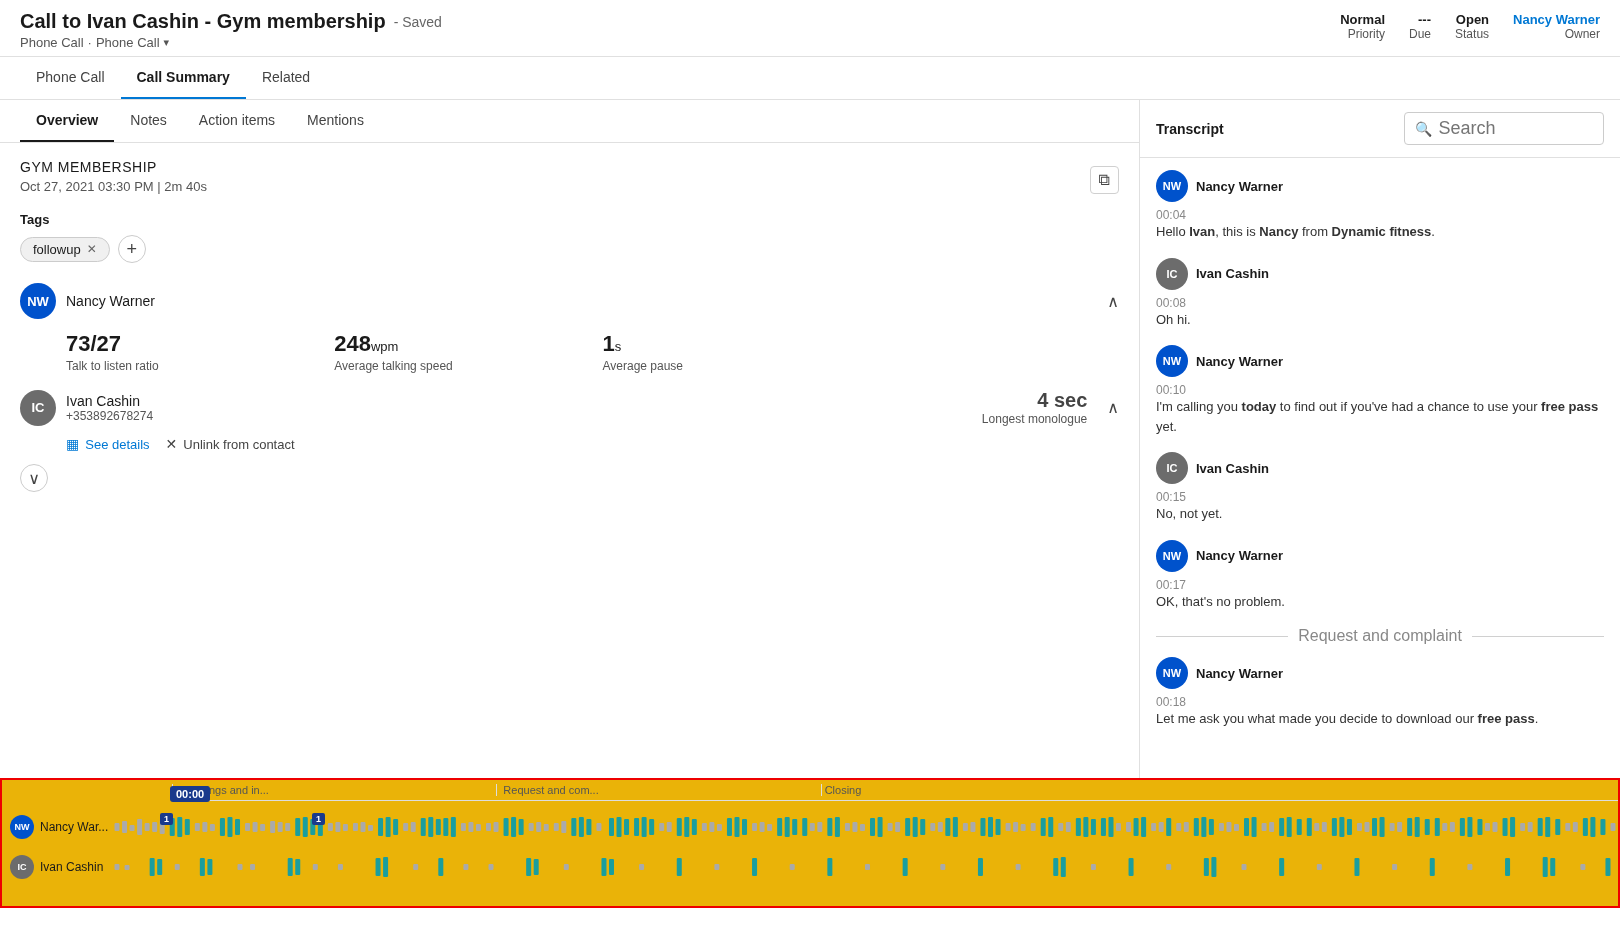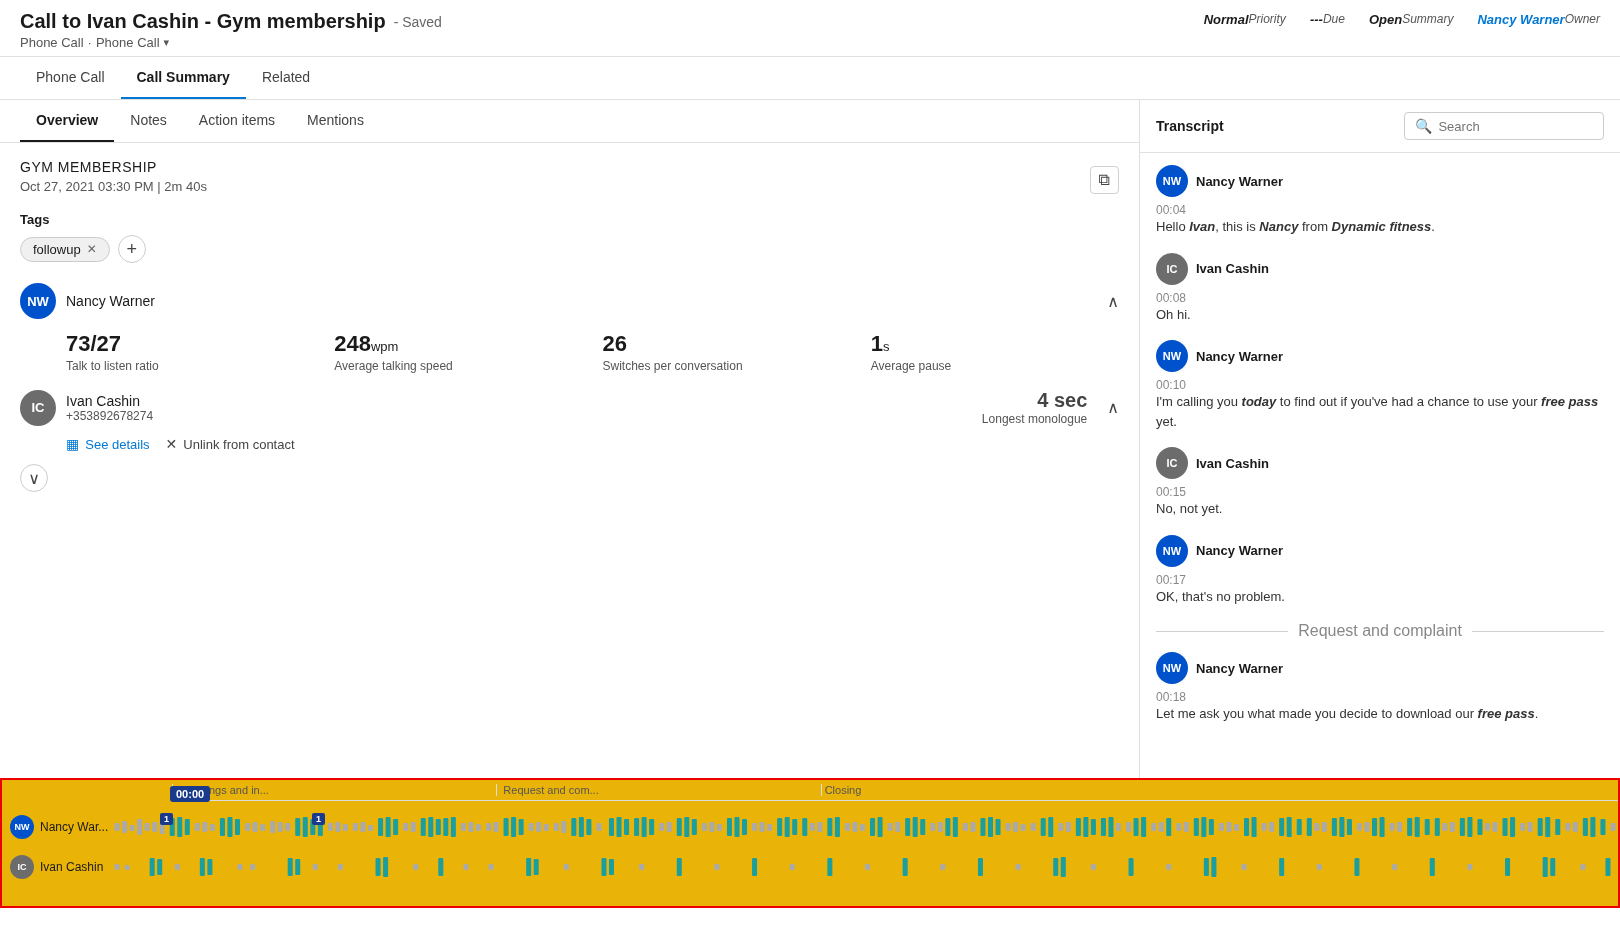--- a/index.html
+++ b/index.html
@@ -6,21 +6,21 @@
     body { font-family: 'Segoe UI', Arial, sans-serif; font-size: 14px; background: #fff; color: #1a1a1a; overflow: hidden; }
 
     
     .header { display: flex; align-items: flex-start; justify-content: space-between; padding: 10px 20px 6px 20px; border-bottom: 1px solid #e0e0e0; }
     .header-left { display: flex; flex-direction: column; }
     .header-title { font-size: 20px; font-weight: 600; color: #1a1a1a; display: flex; align-items: center; gap: 8px; }
     .header-title .saved { font-size: 14px; font-weight: 400; color: #666; }
     .header-subtitle { font-size: 13px; color: #555; margin-top: 2px; display: flex; align-items: center; gap: 4px; }
     .header-subtitle .dropdown-icon { font-size: 11px; }
     .header-right { display: flex; gap: 24px; align-items: flex-start; margin-top: 2px; }
-    .header-meta { display: flex; align-items: flex-start; font-size: 13px; font-style: italic; }
+    .header-meta { display: flex; flex-direction: column; align-items: flex-end; font-size: 13px; }
     .header-meta .label { color: #555; font-size: 12px; }
     .header-meta .value { font-weight: 600; color: #1a1a1a; }
     .header-meta .value.blue { color: #0078d4; font-weight: 600; cursor: pointer; }
     .header-meta .value.open { color: #1a1a1a; }
 
     
     .nav-tabs { display: flex; gap: 0; padding: 0 20px; border-bottom: 1px solid #e0e0e0; }
     .nav-tab { padding: 12px 16px; font-size: 14px; cursor: pointer; color: #444; border-bottom: 2px solid transparent; }
     .nav-tab.active { font-weight: 600; color: #1a1a1a; border-bottom: 2px solid #0078d4; }
 
@@ -83,21 +83,21 @@
     .transcript-title { font-size: 14px; font-weight: 600; }
     .search-box { display: flex; align-items: center; gap: 6px; border: 1px solid #ccc; border-radius: 4px; padding: 5px 10px; font-size: 13px; color: #666; width: 200px; }
     .search-box input { border: none; outline: none; font-size: 13px; color: #666; width: 100%; }
 
     .transcript-content { flex: 1; overflow-y: auto; padding: 12px 16px; }
     .transcript-entry { display: flex; flex-direction: column; margin-bottom: 16px; }
     .transcript-speaker-row { display: flex; align-items: center; gap: 8px; margin-bottom: 4px; }
     .transcript-speaker-name { font-size: 13px; font-weight: 600; }
     .transcript-time { font-size: 12px; color: #888; margin-top: 2px; }
     .transcript-text { font-size: 13px; color: #333; line-height: 1.5; }
-    .transcript-text b { font-weight: 700; font-style: italic; }
+    .transcript-text b { font-weight: 700; }
     .transcript-divider { display: flex; align-items: center; gap: 10px; margin: 12px 0; }
     .transcript-divider .line { flex: 1; height: 1px; background: #d0d0d0; }
     .transcript-divider .label { font-size: 16px; color: #888; white-space: nowrap; }
 
     
     .timeline-section { border-top: 2px solid #e00; background: #eab308; padding: 0; height: 130px; overflow: hidden; position: relative; }
     .timeline-marker { background: #1a3a8c; color: #fff; font-size: 11px; font-weight: 700; padding: 2px 6px; border-radius: 3px; position: absolute; top: 6px; left: 168px; z-index: 10; }
 
     .waveform-rows { padding: 8px 0 8px 0; }
     .waveform-row { display: flex; align-items: center; height: 36px; margin-bottom: 4px; }
@@ -125,21 +125,21 @@
     <div class="header-meta">
       <span class="value">Normal</span>
       <span class="label">Priority</span>
     </div>
     <div class="header-meta">
       <span class="value">---</span>
       <span class="label">Due</span>
     </div>
     <div class="header-meta">
       <span class="value open">Open</span>
-      <span class="label">Summary</span>
+      <span class="label">Status</span>
     </div>
     <div class="header-meta">
       <span class="value blue">Nancy Warner</span>
       <span class="label">Owner</span>
     </div>
   </div>
 </div>
 
 <div class="nav-tabs">
   <div class="nav-tab">Phone Call</div>
@@ -189,24 +189,20 @@
         </div>
 
         <div class="stats-grid">
           <div class="stat">
             <span class="stat-value">73/27</span>
             <span class="stat-label">Talk to listen ratio</span>
           </div>
           <div class="stat">
             <span class="stat-value">248<span style="font-size:13px;font-weight:400;">wpm</span></span>
             <span class="stat-label">Average talking speed</span>
-          </div>
-          <div class="stat">
-            <span class="stat-value">26</span>
-            <span class="stat-label">Switches per conversation</span>
           </div>
           <div class="stat">
             <span class="stat-value">1<span style="font-size:13px;font-weight:400;">s</span></span>
             <span class="stat-label">Average pause</span>
           </div>
         </div>
 
         <div class="attendee2-row">
           <div class="attendee2-left">
             <div class="avatar ic">IC</div>
@@ -241,21 +237,21 @@
 
       </div>
     </div>
   </div>
 
   <div class="right-panel">
     <div class="transcript-header">
       <span class="transcript-title">Transcript</span>
       <div class="search-box">
         <span style="color:#666;font-size:14px;">🔍</span>
-        <input type="text" placeholder="Search" style="border: none; outline: none; font-size: 13px; color: rgb(102, 102, 102); width: 100%;">
+        <input type="text" placeholder="Search" style="border: none; outline: none; font-size: 18px; color: rgb(102, 102, 102); width: 100%;">
       </div>
     </div>
 
     <div class="transcript-content">
 
       <div class="transcript-entry">
         <div class="transcript-speaker-row">
           <div class="avatar nw" style="width:32px;height:32px;font-size:11px;">NW</div>
           <span class="transcript-speaker-name">Nancy Warner</span>
         </div>

